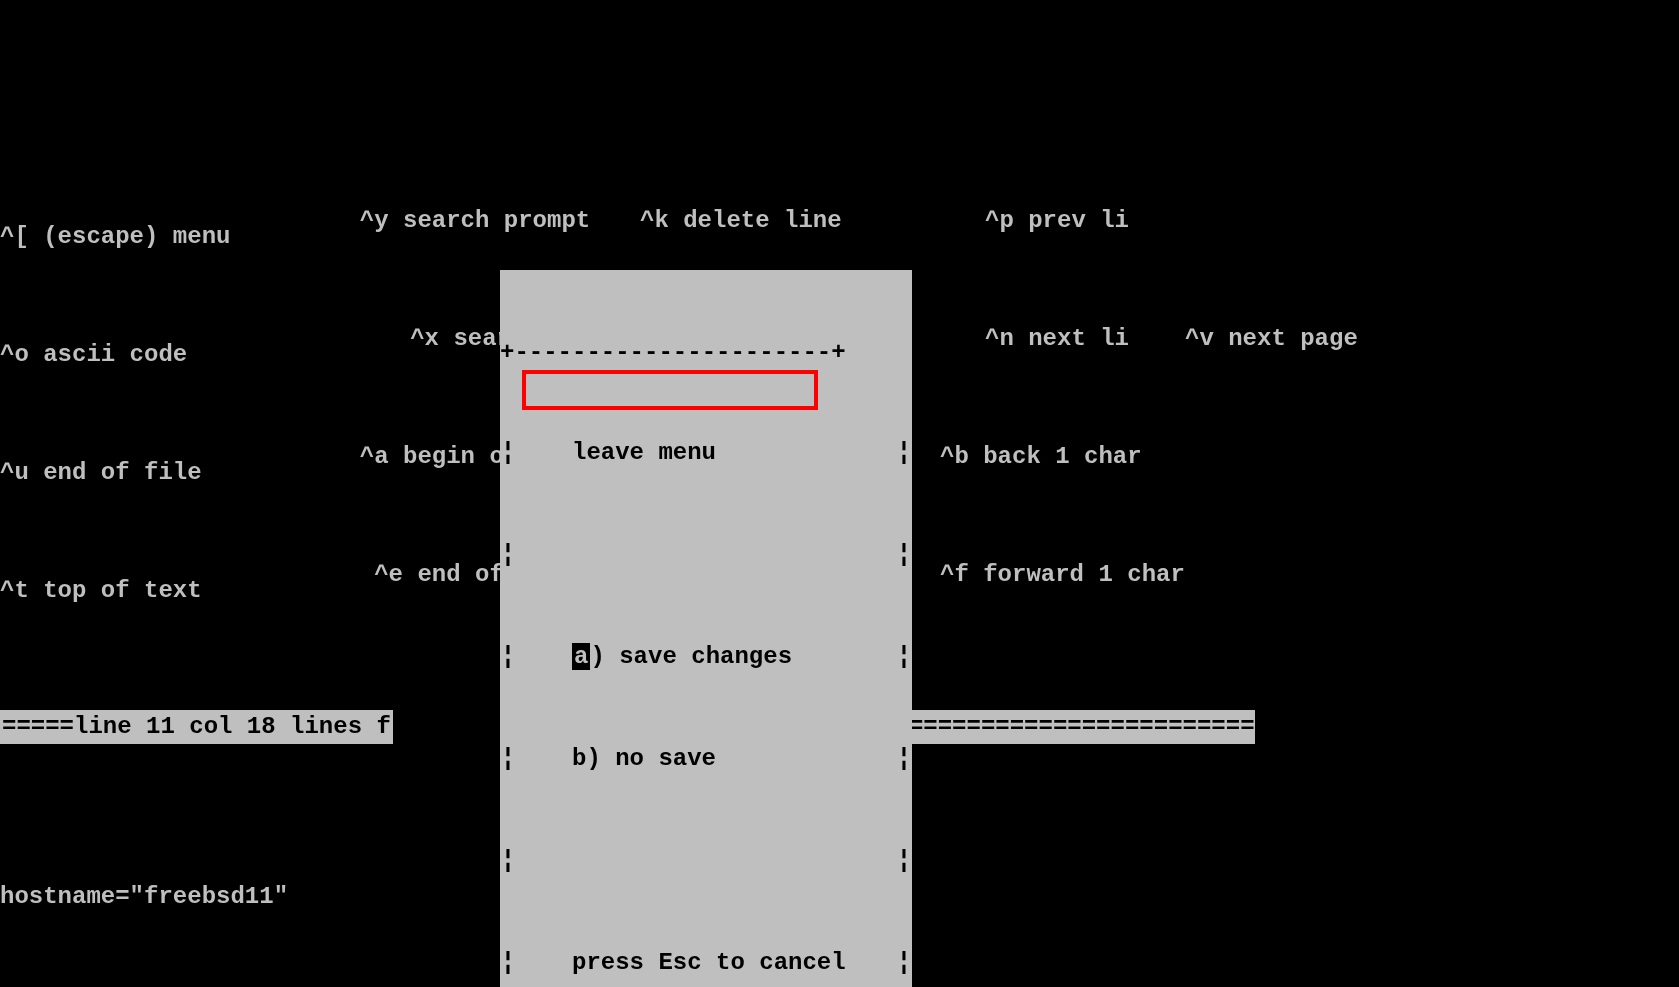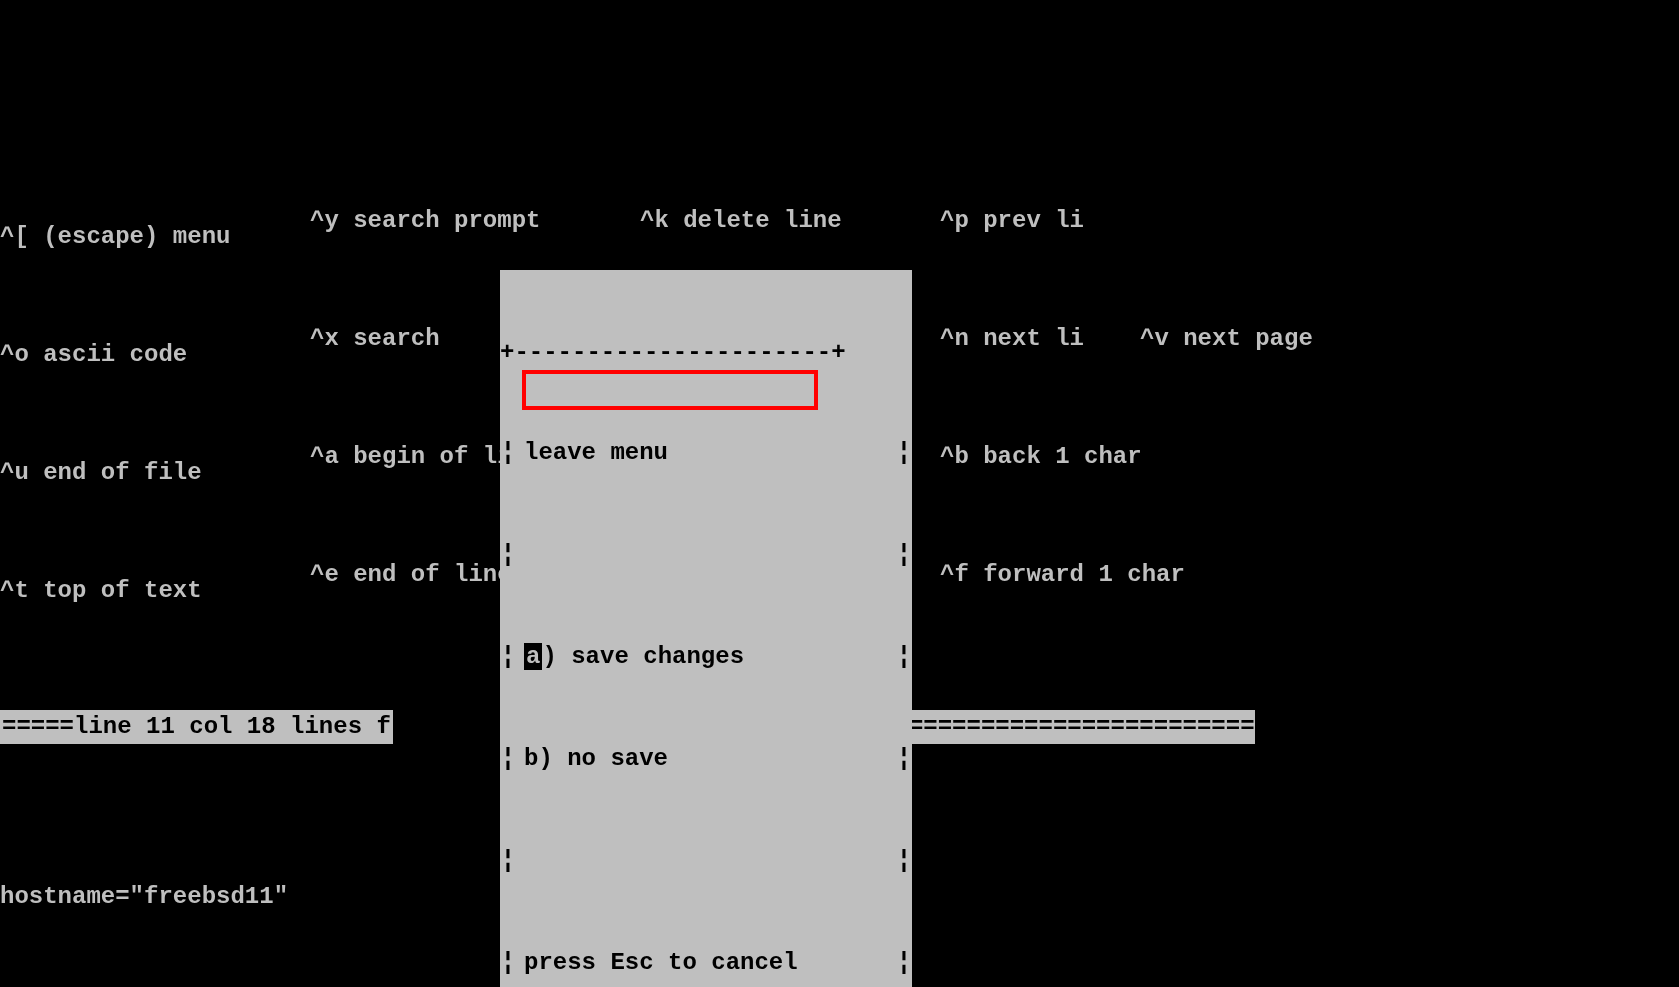--- a/index.html
+++ b/index.html
@@ -20,23 +20,23 @@
       position: relative;
       font-weight: bold;
     }
     .help-row {
       display: flex;
     }
     .help-col {
       flex: none;
     }
     .col1 { width: 310px; margin-top: 16px; }
-    .col2 { width: 330px; }
+    .col2 { width: 330px; text-align: center; }
     .col3 { width: 300px; }
-    .col4 { width: 200px; }
+    .col4 { width: 200px; margin-left: 45px; }
     .col5 { width: 300px; }
     .status-bar {
       display: flex;
     }
     .status-left {
       background: #bfbfbf;
       color: #000;
       padding: 0 2px;
     }
     .status-gap {
@@ -69,20 +69,21 @@
     .dialog-content {
       display: flex;
     }
     .dialog-side {
       width: 16px;
       text-align: center;
     }
     .dialog-mid {
       flex: 1;
       padding-left: 8px;
+      margin-left: 48px;
     }
     .dialog-option-a {
       position: relative;
     }
     .dialog-option-a .opt-letter {
       background: #000;
       color: #bfbfbf;
       padding: 0 2px;
     }
     .red-box {

